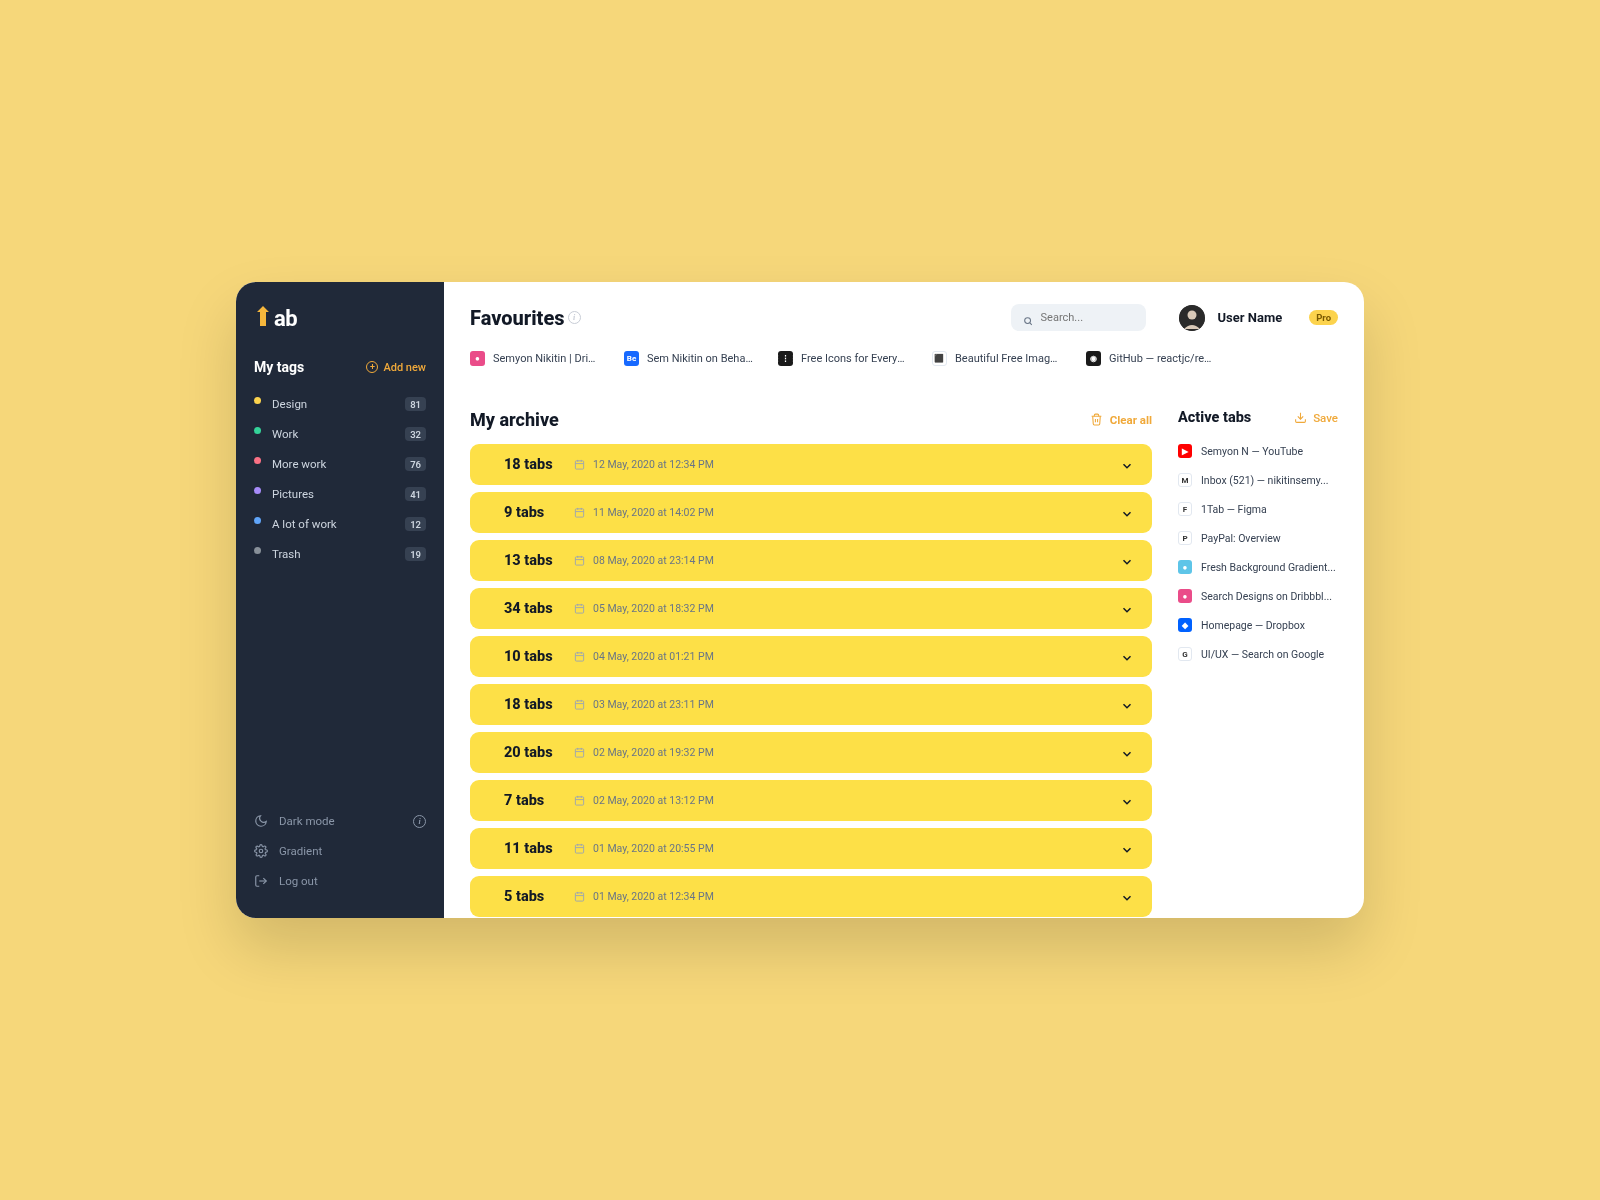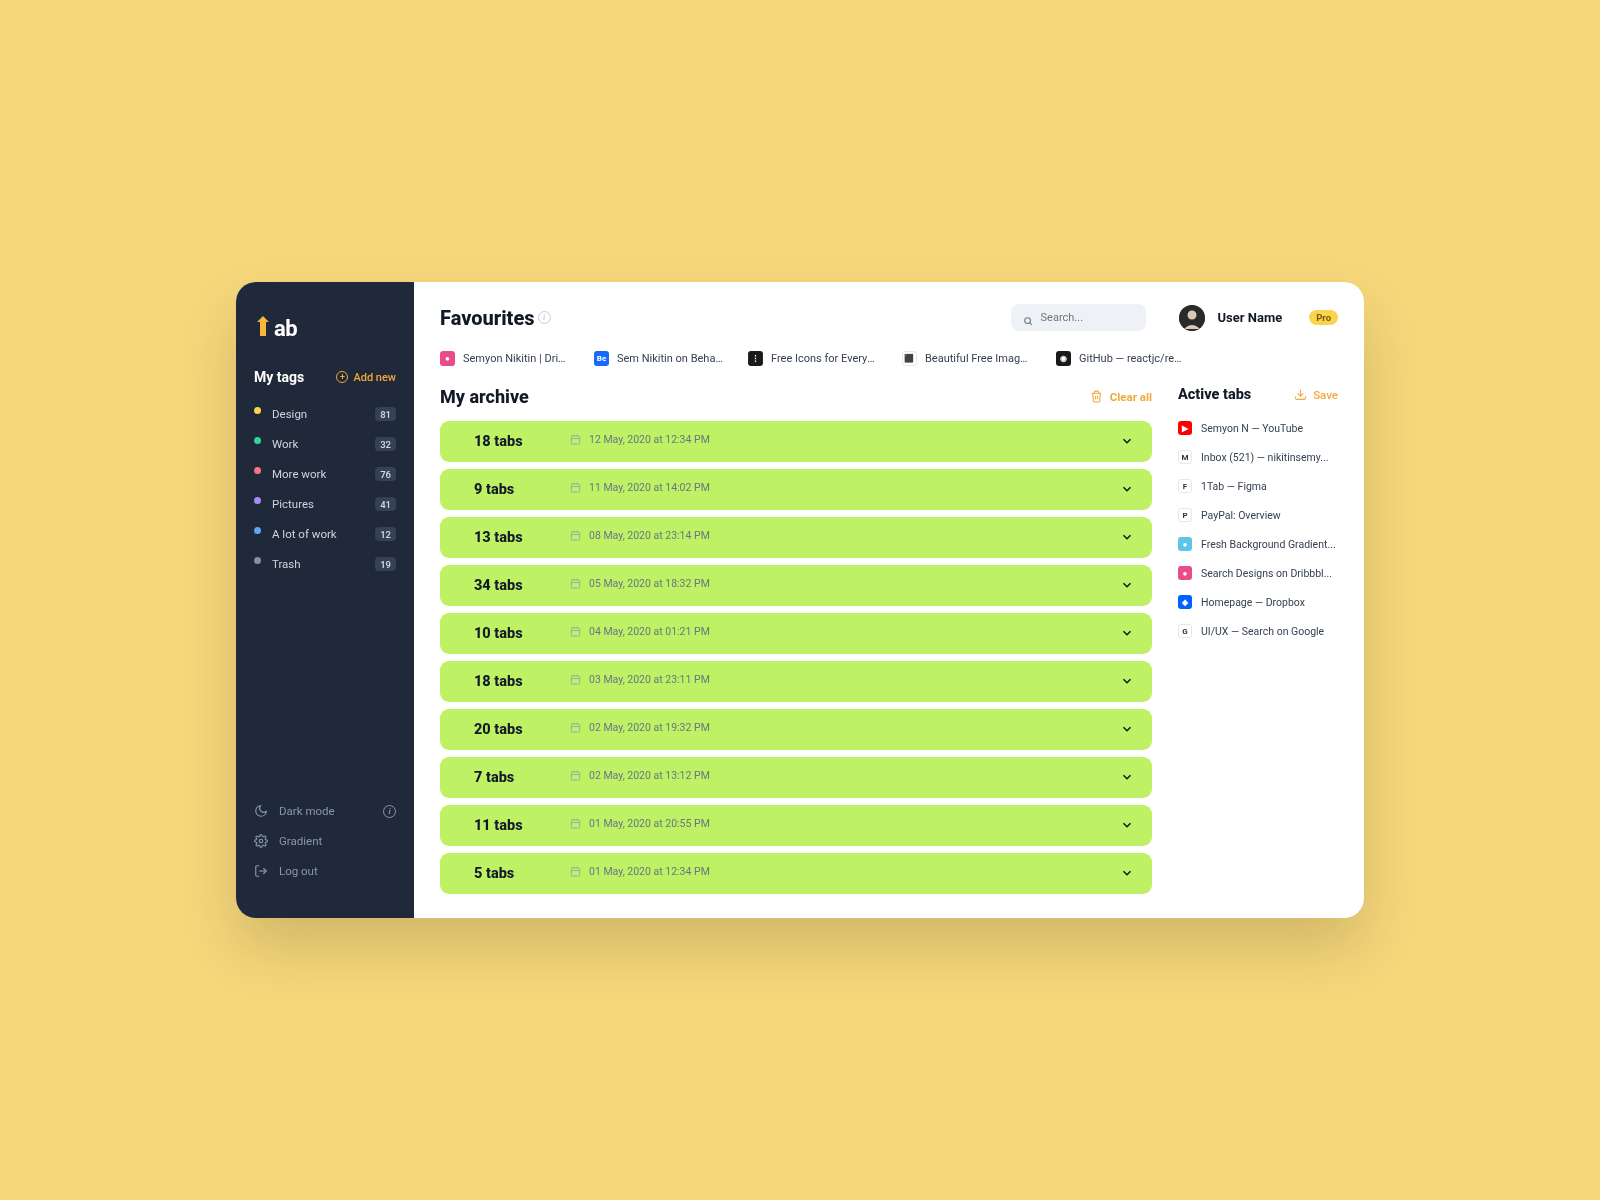--- a/index.html
+++ b/index.html
@@ -1,18 +1,18 @@
 <!DOCTYPE html>
 <html><head>
 <meta charset="utf-8">
 <style>
 * { margin: 0; padding: 0; box-sizing: border-box; font-family: -apple-system, BlinkMacSystemFont, 'Segoe UI', Roboto, sans-serif; }
 body { background: #f6d77a; display: flex; align-items: center; justify-content: center; min-height: 1200px; width: 1600px; }
 .app-window { width: 1128px; height: 636px; background: #fff; border-radius: 20px; display: flex; overflow: hidden; box-shadow: 0 30px 60px rgba(0,0,0,0.15); }
-.sidebar { width: 178px; background: #202939; color: #fff; display: flex; flex-direction: column; padding: 32px 0; }
+.sidebar { width: 208px; background: #202939; color: #fff; display: flex; flex-direction: column; padding: 22px 0; }
 .logo { display: flex; align-items: baseline; padding: 0 18px 28px; }
 .logo-mark { width: 18px; height: 22px; position: relative; margin-right: 2px; }
 .logo-mark svg { width: 100%; height: 100%; }
 .logo-text { font-size: 22px; font-weight: 700; color: #fff; letter-spacing: -0.5px; }
 .tags-header { display: flex; align-items: center; justify-content: space-between; padding: 0 18px 14px; }
 .tags-title { font-size: 14px; font-weight: 700; color: #fff; }
 .add-new { display: flex; align-items: center; gap: 5px; color: #f0a93a; font-size: 11px; font-weight: 500; cursor: pointer; }
 .add-new-icon { width: 12px; height: 12px; border: 1.5px solid #f0a93a; border-radius: 50%; display: flex; align-items: center; justify-content: center; font-size: 9px; line-height: 1; }
 .tag-list { list-style: none; }
 .tag-item { display: flex; align-items: flex-start; padding: 8px 18px; cursor: pointer; font-size: 11.5px; color: #cdd5df; }
@@ -33,28 +33,28 @@
 .search-icon { width: 12px; height: 12px; margin-right: 8px; }
 .search-input { border: none; background: transparent; outline: none; font-size: 11px; color: #697586; width: 100%; }
 .avatar { width: 26px; height: 26px; border-radius: 50%; background: #3a3a3a; margin-left: 30px; overflow: hidden; display: flex; align-items: center; justify-content: center; }
 .avatar svg { width: 100%; height: 100%; }
 .username { font-size: 13px; font-weight: 700; color: #121926; margin-left: 10px; }
 .pro-badge { background: #fcd34d; color: #7a5a00; font-size: 9.5px; font-weight: 700; padding: 2px 7px; border-radius: 9px; margin-left: 24px; }
 .fav-row { display: flex; gap: 24px; margin-top: 20px; align-items: center; }
 .fav-item { display: flex; align-items: center; gap: 8px; font-size: 11px; color: #364152; cursor: pointer; max-width: 130px; }
 .fav-icon { width: 15px; height: 15px; border-radius: 3px; flex-shrink: 0; display: flex; align-items: center; justify-content: center; font-size: 8px; font-weight: 700; color: #fff; }
 .fav-label { white-space: nowrap; overflow: hidden; text-overflow: ellipsis; }
-.content-row { display: flex; gap: 26px; margin-top: 20px; }
+.content-row { display: flex; gap: 26px; margin-top: 43px; }
 .archive-col { flex: 1; min-width: 0; }
 .archive-header { display: flex; align-items: center; justify-content: space-between; margin-bottom: 14px; }
 .archive-title { font-size: 18px; font-weight: 800; color: #121926; }
 .clear-all { display: flex; align-items: center; gap: 7px; color: #f0a93a; font-size: 11.5px; font-weight: 700; cursor: pointer; }
 .trash-icon { width: 13px; height: 13px; }
 .archive-list { display: flex; flex-direction: column; gap: 7px; }
-.archive-item { background: #bef264; border-radius: 9px; display: flex; align-items: flex-start; padding: 12px 18px 12px 34px; cursor: pointer; gap: 26px; }
+.archive-item { background: #fde047; border-radius: 9px; display: flex; align-items: center; padding: 12px 18px 12px 34px; cursor: pointer; }
 .archive-count { font-size: 14.5px; font-weight: 800; color: #121926; width: 70px; }
 .archive-date { display: flex; align-items: center; gap: 8px; font-size: 10.5px; color: #697586; }
 .cal-icon { width: 11px; height: 11px; }
 .archive-item .chevron { margin-left: auto; width: 14px; height: 14px; }
 .right-col { width: 160px; flex-shrink: 0; }
 .active-header { display: flex; align-items: center; justify-content: space-between; margin-bottom: 18px; }
 .active-title { font-size: 14.5px; font-weight: 800; color: #121926; }
 .save-btn { display: flex; align-items: center; gap: 6px; color: #f0a93a; font-size: 11.5px; font-weight: 500; cursor: pointer; }
 .save-icon { width: 13px; height: 13px; }
 .active-list { list-style: none; display: flex; flex-direction: column; gap: 15px; }

